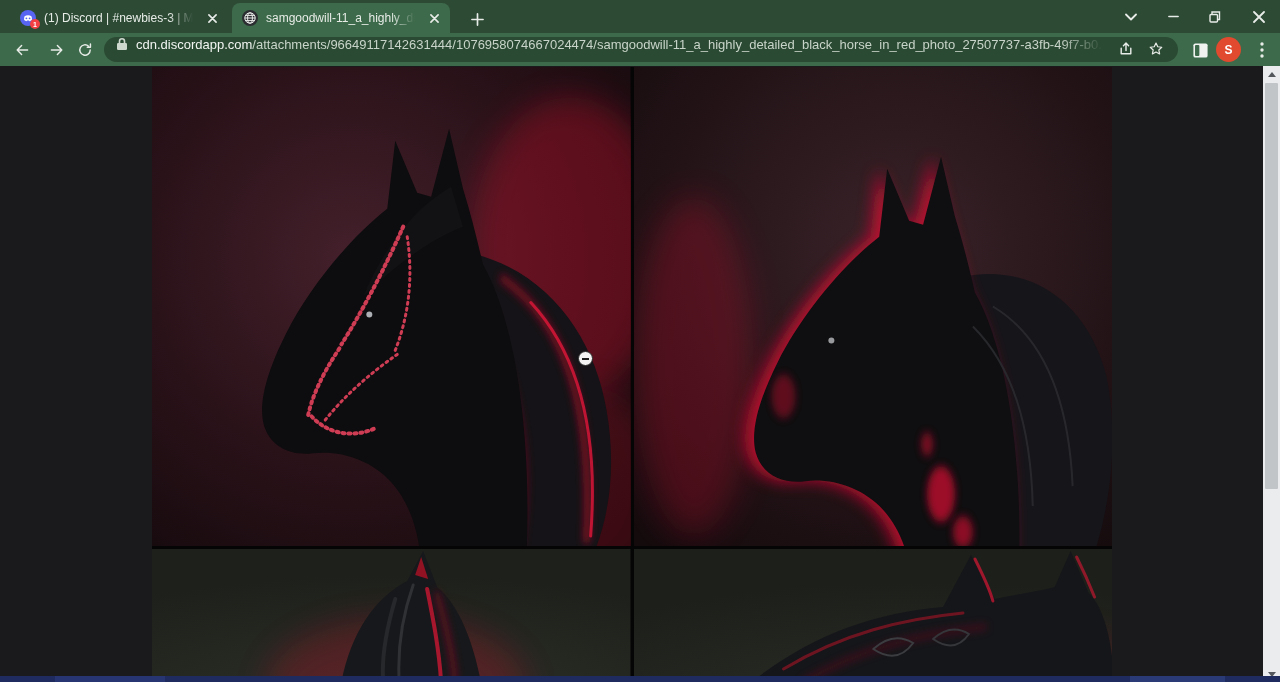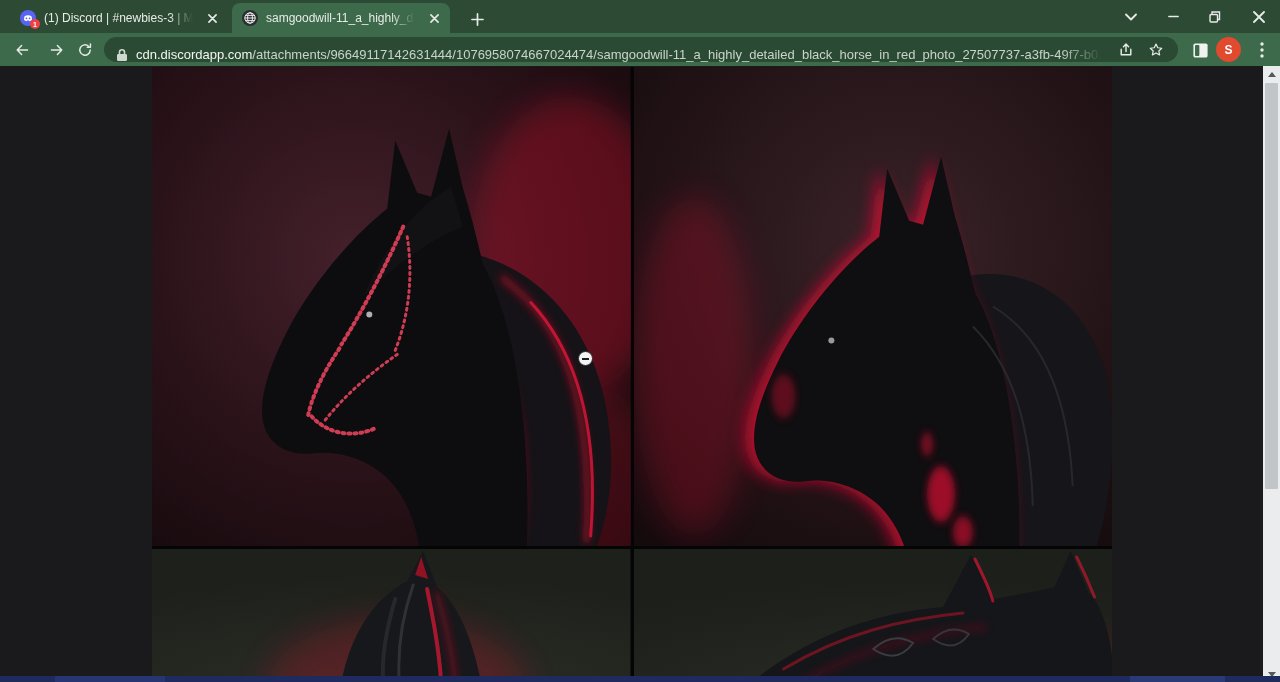--- a/index.html
+++ b/index.html
@@ -22,21 +22,21 @@
   .newtab-btn { position:absolute; left:464px; top:6px; width:26px; height:26px; border-radius:50%;
                 display:flex; align-items:center; justify-content:center; }
   .winctl { position:absolute; top:0; height:33px; width:42px; display:flex; align-items:center; justify-content:center; }
   .wc-chevron { left:1110px; } .wc-min { left:1152px; } .wc-max { left:1194px; } .wc-close { left:1238px; }
 
   
   .toolbar { position:absolute; left:0; top:33px; width:1280px; height:33px; background:#3d6a4a; }
   .nav-ico { position:absolute; top:4px; width:26px; height:26px; display:flex; align-items:center; justify-content:center; border-radius:50%; }
   .ico-back { left:9px; } .ico-fwd { left:44px; } .ico-reload { left:72px; }
   .omnibox { position:absolute; left:104px; top:4px; width:1074px; height:25px; background:#2a4a33;
-             border-radius:13px; display:flex; align-items:flex-end; padding:0 10px 0 12px; }
+             border-radius:13px; display:flex; align-items:flex-start; padding:0 10px 0 12px; }
   .omni-url { flex:1; font-size:13px; white-space:nowrap; overflow:hidden; margin-left:8px;
               -webkit-mask-image:linear-gradient(90deg,#000 95%,transparent 99.5%);
               mask-image:linear-gradient(90deg,#000 95%,transparent 99.5%); }
   .url-domain { color:#f2f5f2; } .url-path { color:#c8d4c9; }
   .omni-ico { width:24px; height:24px; flex:0 0 24px; display:flex; align-items:center; justify-content:center; margin-left:6px; }
   .sidepanel-btn { position:absolute; left:1188px; top:5px; width:24px; height:24px; display:flex; align-items:center; justify-content:center; }
   .avatar { position:absolute; left:1216px; top:4px; width:25px; height:25px; border-radius:50%;
             background:#e14a2e; color:#fff; font-size:12px; font-weight:bold;
             display:flex; align-items:center; justify-content:center; }
   .kebab-btn { position:absolute; left:1250px; top:5px; width:24px; height:24px; display:flex; align-items:center; justify-content:center; }

